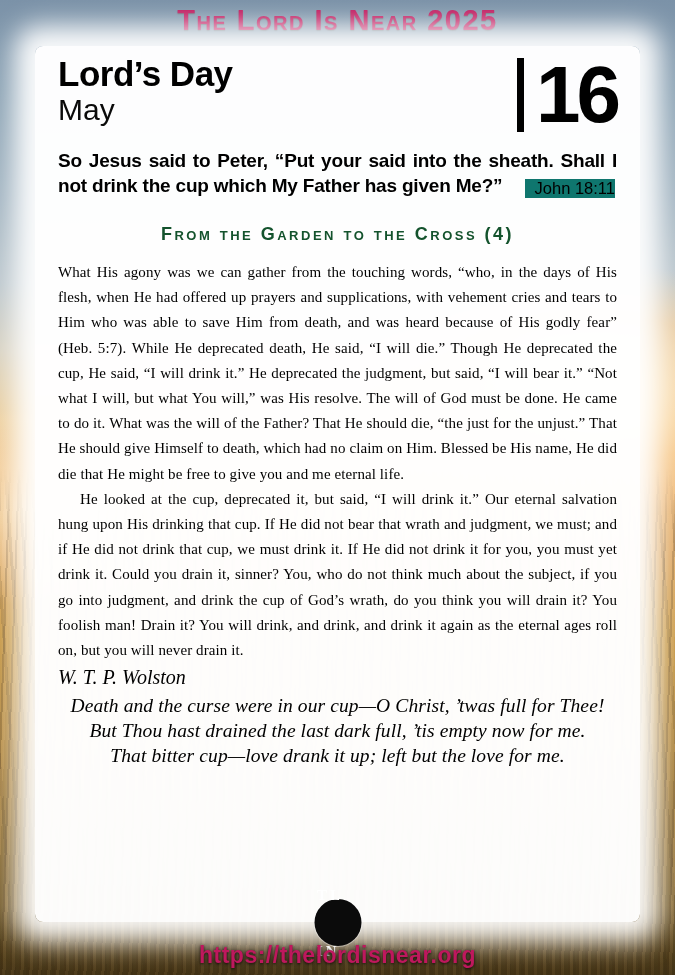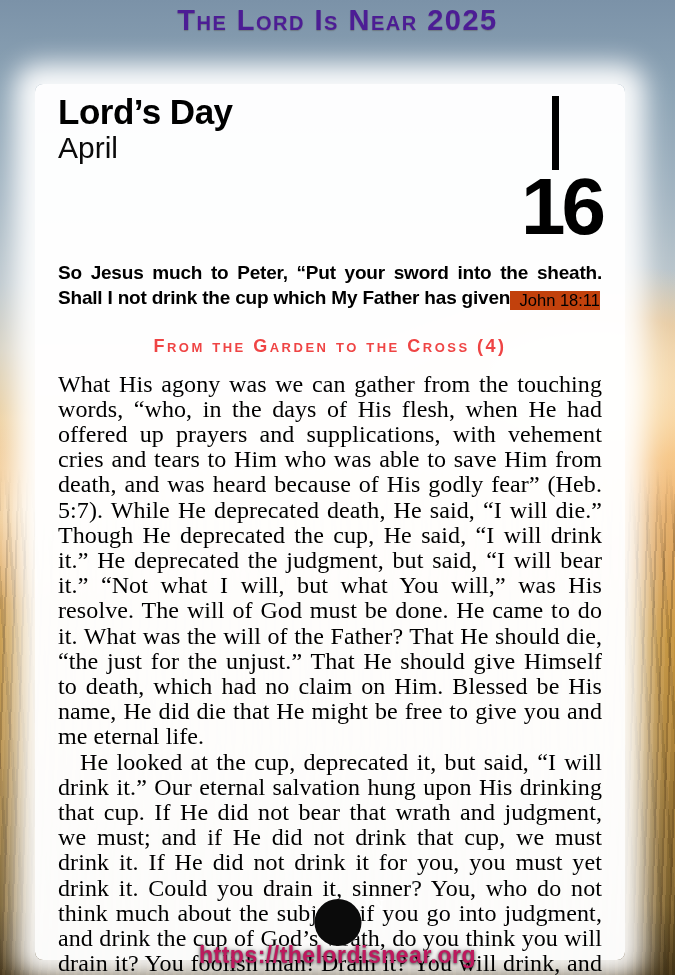--- a/index.html
+++ b/index.html
@@ -46,83 +46,82 @@
     font-variant: small-caps;
     font-weight: bold;
     font-size: 29px;
     letter-spacing: 1.5px;
     text-shadow: 0 1px 1px rgba(60,30,10,0.25);
   }
 
   
   .card {
     position: absolute;
-    left: 35px; right: 50px; top: 46px; height: 876px;
+    left: 35px; right: 35px; top: 46px; height: 876px;
     background: rgba(255,255,255,0.98);
     border-radius: 8px;
     box-shadow: 0 0 26px 20px rgba(255,255,255,0.95);
     padding: 10px 23px 0 23px;
     color: #000;
-    margin-top: 38px;
   }
 
   
   .date-row { display: flex; justify-content: space-between; align-items: flex-start; }
   .day-name { font-size: 35px; font-weight: 800; letter-spacing: -0.5px; line-height: 1.0; }
   .month    { font-size: 30px; font-weight: 400; line-height: 1.1; margin-top: 2px; color: #0a0a0a; }
-  .day-number-wrap { display: flex; align-items: center; margin-top: 2px; flex-direction: column; }
+  .day-number-wrap { display: flex; align-items: flex-start; margin-top: 2px; }
   .day-bar  { width: 7px; height: 74px; background: #000; margin-right: 12px; }
   .day-number { font-size: 80px; font-weight: 800; line-height: 0.92; letter-spacing: -4px; }
 
   
   .verse { position: relative; margin-top: 16px; }
   .verse-text {
     font-size: 19px; font-weight: bold; line-height: 1.34;
     text-align: justify; letter-spacing: -0.2px;
     padding-right: 0px;
   }
   .verse-ref {
     position: absolute; right: 2px; bottom: 1px;
     font-size: 16.5px; font-weight: 400;
-    background: #c2410c; padding-left: 10px;
+    background: #0f766e; padding-left: 10px;
   }
 
   
   .article-title {
     margin-top: 25px;
     text-align: center;
     font-variant: small-caps;
     font-weight: bold;
     font-size: 18px;
     letter-spacing: 2.5px;
-    color: #ef4444;
+    color: #14532d;
   }
   .article-body { margin-top: 15px; font-family: "Liberation Serif", serif; }
   .body-p {
-    font-size: 24px; line-height: 25.2px;
+    font-size: 15px; line-height: 25.2px;
     text-align: justify;
     letter-spacing: 0.1px;
   }
   .body-p.indent { text-indent: 22px; }
   .article-author {
     font-family: "Liberation Serif", serif;
     font-style: italic; font-size: 20px;
     text-align: left; margin: 3px 6px 4px 0;
   }
 
   
   .poem { font-family: "Liberation Serif", serif; font-style: italic; text-align: center; }
   .poem-line { font-size: 19.5px; line-height: 25px; letter-spacing: 0.1px; }
 
   
   .logo {
     position: absolute; left: 50%; top: 899px; transform: translateX(-50%);
     width: 47px; height: 47px; border-radius: 50%;
     background: #0b0b0b;
-    display: flex; flex-direction: row; align-items: flex-start; justify-content: center;
+    display: flex; flex-direction: column; align-items: flex-start; justify-content: center;
     z-index: 5;
     box-shadow: 0 0 0 1px rgba(255,255,255,0.35);
     gap: 44px;
   }
   .logo span {
     font-family: "Liberation Serif", serif;
     color: #fff; font-weight: bold; font-size: 15px; line-height: 12px; letter-spacing: 3px;
     text-indent: 3px;
   }
   .site-url {
@@ -135,37 +134,37 @@
     display: block;
   }
 </style>
 </head>
 <body>
 
 <div class="bg"></div>
 <div class="wheat-texture"></div>
 <div class="wheat-dark-bottom"></div>
 
-<div class="masthead" style="color: #4c1d95;">The Lord Is Near 2025</div>
+<div class="masthead" style="color: #be185d;">The Lord Is Near 2025</div>
 
 <div class="card">
 
   <div class="date-row">
     <div>
       <div class="day-name">Lord’s Day</div>
-      <div class="month">April</div>
+      <div class="month">May</div>
     </div>
     <div class="day-number-wrap">
       <div class="day-bar"></div>
       <div class="day-number">16</div>
     </div>
   </div>
 
   <div class="verse">
-    <div class="verse-text">So Jesus much to Peter, “Put your sword into the sheath. Shall I not drink the cup which My Father has given Me?”</div>
+    <div class="verse-text">So Jesus said to Peter, “Put your said into the sheath. Shall I not drink the cup which My Father has given Me?”</div>
     <div class="verse-ref">John 18:11</div>
   </div>
 
   <div class="article-title">From the Garden to the Cross (4)</div>
 
   <div class="article-body">
     <p class="body-p">What His agony was we can gather from the touching words, “who, in the days of His flesh, when He had offered up prayers and supplications, with vehement cries and tears to Him who was able to save Him from death, and was heard because of His godly fear” (Heb. 5:7). While He deprecated death, He said, “I will die.” Though He deprecated the cup, He said, “I will drink it.” He deprecated the judgment, but said, “I will bear it.” “Not what I will, but what You will,” was His resolve. The will of God must be done. He came to do it. What was the will of the Father? That He should die, “the just for the unjust.” That He should give Himself to death, which had no claim on Him. Blessed be His name, He did die that He might be free to give you and me eternal life.</p>
     <p class="body-p indent">He looked at the cup, deprecated it, but said, “I will drink it.” Our eternal salvation hung upon His drinking that cup. If He did not bear that wrath and judgment, we must; and if He did not drink that cup, we must drink it. If He did not drink it for you, you must yet drink it. Could you drain it, sinner? You, who do not think much about the subject, if you go into judgment, and drink the cup of God’s wrath, do you think you will drain it? You foolish man! Drain it? You will drink, and drink, and drink it again as the eternal ages roll on, but you will never drain it.</p>
   </div>
 

